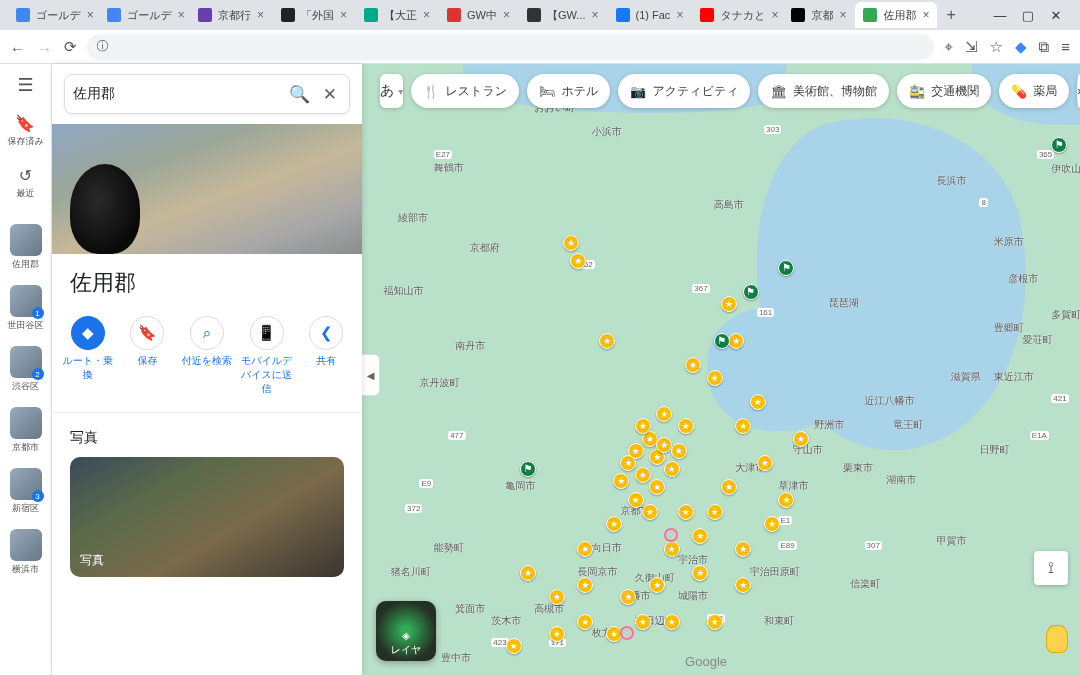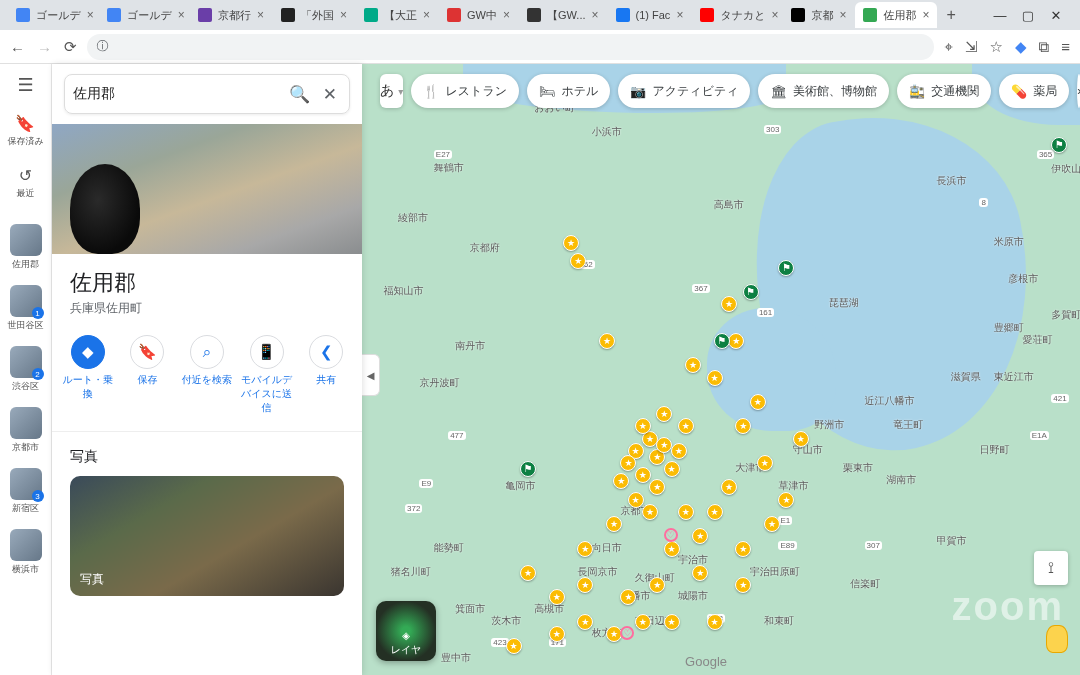--- a/index.html
+++ b/index.html
@@ -223,21 +223,20 @@
 
   <div class="panel">
     <div class="searchbox">
       <input value="佐用郡" style="">
       <span class="sicon">🔍</span>
       <span class="sicon">✕</span>
     </div>
     <div class="hero"></div>
     <div class="place-head">
       <div class="place-title">佐用郡</div>
-      <div class="place-addr">兵庫県佐用町</div>
     </div>
     <div class="actions">
       <div class="action primary">
           <div class="circ">
             <span>◆</span>
           </div>
           <span>ルート・乗換</span>
         </div>
       <div class="action">
           <div class="circ">
@@ -448,17 +447,16 @@
       </div>
 
     <div class="layers-btn">
       <span>◈</span>
       <span>レイヤ</span>
     </div>
     <div class="locate-btn">
         <span>⟟</span>
       </div>
     <div class="pegman"></div>
-    <div class="zoom-logo">zoom</div>
 
     <div class="glogo">Google</div>
   </div>
 </div>
 
 </body></html>

